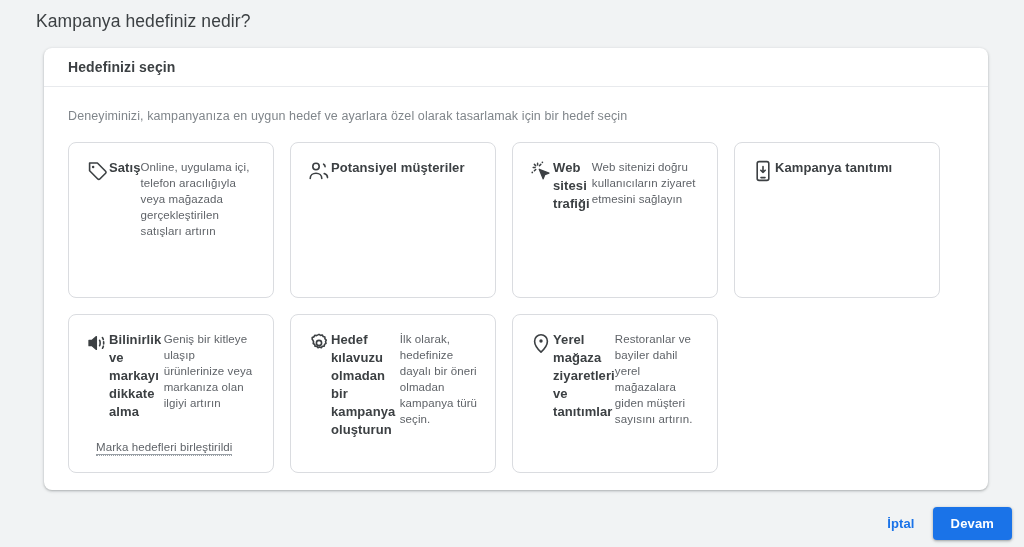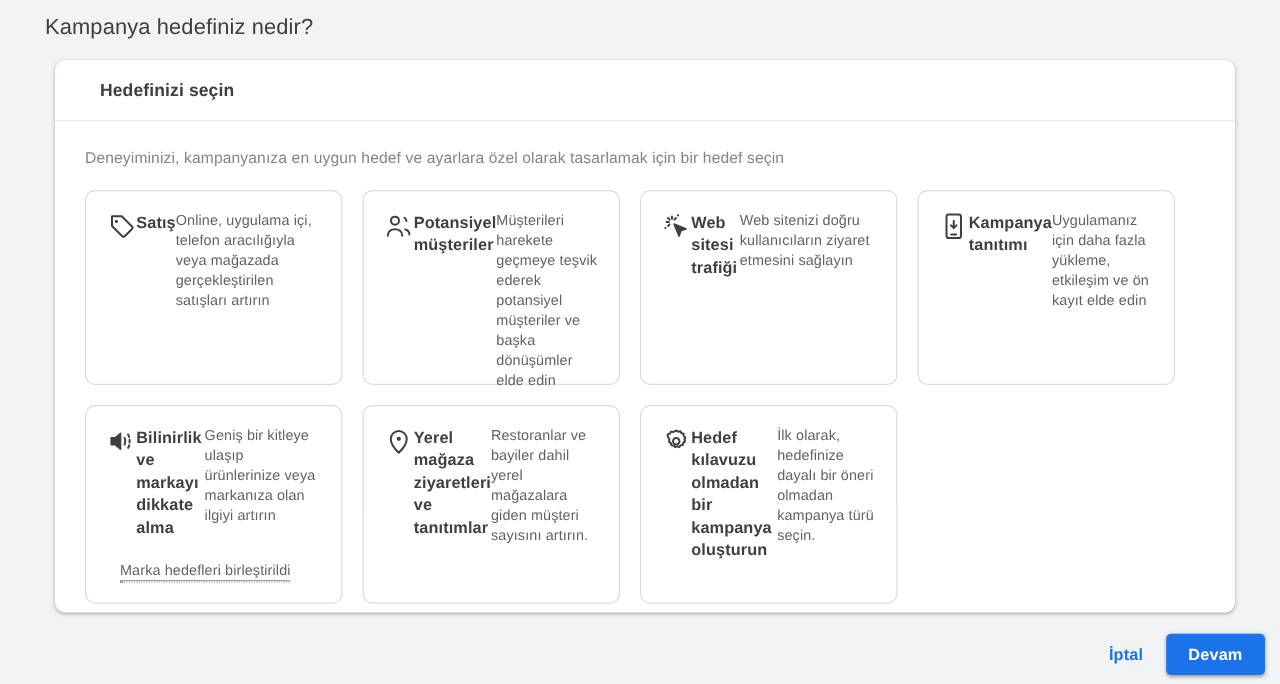--- a/index.html
+++ b/index.html
@@ -42,24 +42,24 @@
     top: 48px;
     width: 944px;
     height: 442px;
     background: #ffffff;
     border-radius: 8px;
     box-shadow: 0 1px 2px 0 rgba(60,64,67,0.28),
                 0 1px 3px 1px rgba(60,64,67,0.10);
   }
 
   .panel-header {
-    height: 49px;
+    height: 39px;
     display: flex;
     align-items: center;
-    padding: 0 36px;
+    padding: 0 24px;
     border-bottom: 1px solid #e8eaed;
   }
 
   .panel-header-title {
     font-size: 14px;
     font-weight: 700;
     color: #3c4043;
     letter-spacing: 0.1px;
   }
 
@@ -209,21 +209,20 @@
         <div class="goal-card row1">
           <span class="card-icon">
             <svg viewBox="0 0 24 24" fill="none" stroke="currentColor" stroke-width="1.6" stroke-linecap="round" stroke-linejoin="round">
               <circle cx="9" cy="7.5" r="3.2"></circle>
               <path d="M3.2 19.5c0-3.2 2.6-5.2 5.8-5.2s5.8 2 5.8 5.2"></path>
               <path d="M16.6 5.2c.9.5 1.5 1.4 1.5 2.5"></path>
               <path d="M17.2 14.6c1.9.5 3.3 1.9 3.3 4"></path>
             </svg>
           </span>
           <div class="card-title">Potansiyel müşteriler</div>
-          <div class="card-desc">Müşterileri harekete geçmeye teşvik ederek potansiyel müşteriler ve başka dönüşümler elde edin</div>
         </div>
 
         <div class="goal-card row1">
           <span class="card-icon">
             <svg viewBox="0 0 24 24" fill="none" stroke="currentColor" stroke-width="1.5" stroke-linecap="round" stroke-linejoin="round">
               <path d="M10.2 10.2 20 14.1l-4.2 1.6-1.6 4.2z" fill="currentColor" stroke="currentColor" stroke-width="1.2"></path>
               <path d="M8.6 4.2v1.9M4.2 8.6h1.9M5.4 5.4l1.35 1.35M11.8 5.4 10.45 6.75M5.4 11.8l1.35-1.35"></path>
               <circle cx="3.3" cy="13.4" r="0.85" fill="currentColor" stroke="none"></circle>
               <circle cx="13.4" cy="3.3" r="0.85" fill="currentColor" stroke="none"></circle>
             </svg>
@@ -234,56 +233,55 @@
 
         <div class="goal-card row1">
           <span class="card-icon">
             <svg viewBox="0 0 24 24" fill="none" stroke="currentColor" stroke-width="1.6" stroke-linecap="round" stroke-linejoin="round">
               <rect x="6.2" y="2.6" width="11.6" height="18.8" rx="1.9"></rect>
               <path d="M12 7.6v5.8M9.8 11.3 12 13.5l2.2-2.2"></path>
               <path d="M10 18.6h4"></path>
             </svg>
           </span>
           <div class="card-title">Kampanya tanıtımı</div>
-          <div class="card-desc">Uygulamanız için daha fazla yükleme, etkileşim ve ön kayıt elde edin</div>
         </div>
 
         <div class="goal-card row2">
           <span class="card-icon">
             <svg viewBox="0 0 24 24" fill="none" stroke="currentColor" stroke-width="1.6" stroke-linecap="round" stroke-linejoin="round">
               <path d="M4 9.3h3.1L11.4 5.6v12.8L7.1 14.7H4z" fill="currentColor" stroke="currentColor" stroke-width="1.3"></path>
               <path d="M14.6 9.4c.75.8.75 4.4 0 5.2"></path>
               <path d="M17.4 6.6c1.7 1.8 1.7 9 0 10.8" stroke-dasharray="2.2 2.2"></path>
             </svg>
           </span>
           <div class="card-title">Bilinirlik ve markayı dikkate alma</div>
           <div class="card-desc">Geniş bir kitleye ulaşıp ürünlerinize veya markanıza olan ilgiyi artırın</div>
           <a class="card-link">Marka hedefleri birleştirildi</a>
         </div>
 
         <div class="goal-card row2">
           <span class="card-icon">
             <svg viewBox="0 0 24 24" fill="none" stroke="currentColor" stroke-width="1.6" stroke-linecap="round" stroke-linejoin="round">
+              <path d="M12 3.4l1.55.95 1.75-.37.86 1.57 1.72.49.06 1.79 1.35 1.17-.74 1.63.47 1.73-1.5.98-.3 1.76-1.79.16-1.1 1.41-1.68-.62-1.65.67-1.14-1.38-1.79-.11-.35-1.75-1.52-.94.42-1.74-.78-1.61L5.2 8.2l.01-1.79 1.71-.53.82-1.59 1.76.33z"></path>
+              <circle cx="12" cy="12" r="2.6"></circle>
+            </svg>
+          </span>
+          <div class="card-title">Hedef kılavuzu olmadan bir kampanya oluşturun</div>
+          <div class="card-desc">İlk olarak, hedefinize dayalı bir öneri olmadan kampanya türü seçin.</div>
+        </div>
+
+        <div class="goal-card row2">
+          <span class="card-icon">
+            <svg viewBox="0 0 24 24" fill="none" stroke="currentColor" stroke-width="1.6" stroke-linecap="round" stroke-linejoin="round">
               <path d="M12 21.2s6.4-6.1 6.4-11a6.4 6.4 0 1 0-12.8 0c0 4.9 6.4 11 6.4 11z"></path>
               <circle cx="12" cy="10" r="1.7" fill="currentColor" stroke="none"></circle>
             </svg>
           </span>
           <div class="card-title">Yerel mağaza ziyaretleri ve tanıtımlar</div>
           <div class="card-desc">Restoranlar ve bayiler dahil yerel mağazalara giden müşteri sayısını artırın.</div>
-        </div>
-
-        <div class="goal-card row2">
-          <span class="card-icon">
-            <svg viewBox="0 0 24 24" fill="none" stroke="currentColor" stroke-width="1.6" stroke-linecap="round" stroke-linejoin="round">
-              <path d="M12 3.4l1.55.95 1.75-.37.86 1.57 1.72.49.06 1.79 1.35 1.17-.74 1.63.47 1.73-1.5.98-.3 1.76-1.79.16-1.1 1.41-1.68-.62-1.65.67-1.14-1.38-1.79-.11-.35-1.75-1.52-.94.42-1.74-.78-1.61L5.2 8.2l.01-1.79 1.71-.53.82-1.59 1.76.33z"></path>
-              <circle cx="12" cy="12" r="2.6"></circle>
-            </svg>
-          </span>
-          <div class="card-title">Hedef kılavuzu olmadan bir kampanya oluşturun</div>
-          <div class="card-desc">İlk olarak, hedefinize dayalı bir öneri olmadan kampanya türü seçin.</div>
         </div>
 
       </div>
     </div>
   </div>
 
   <div class="footer-bar">
     <button class="btn btn-text">İptal</button>
     <button class="btn btn-primary">Devam</button>
   </div>

